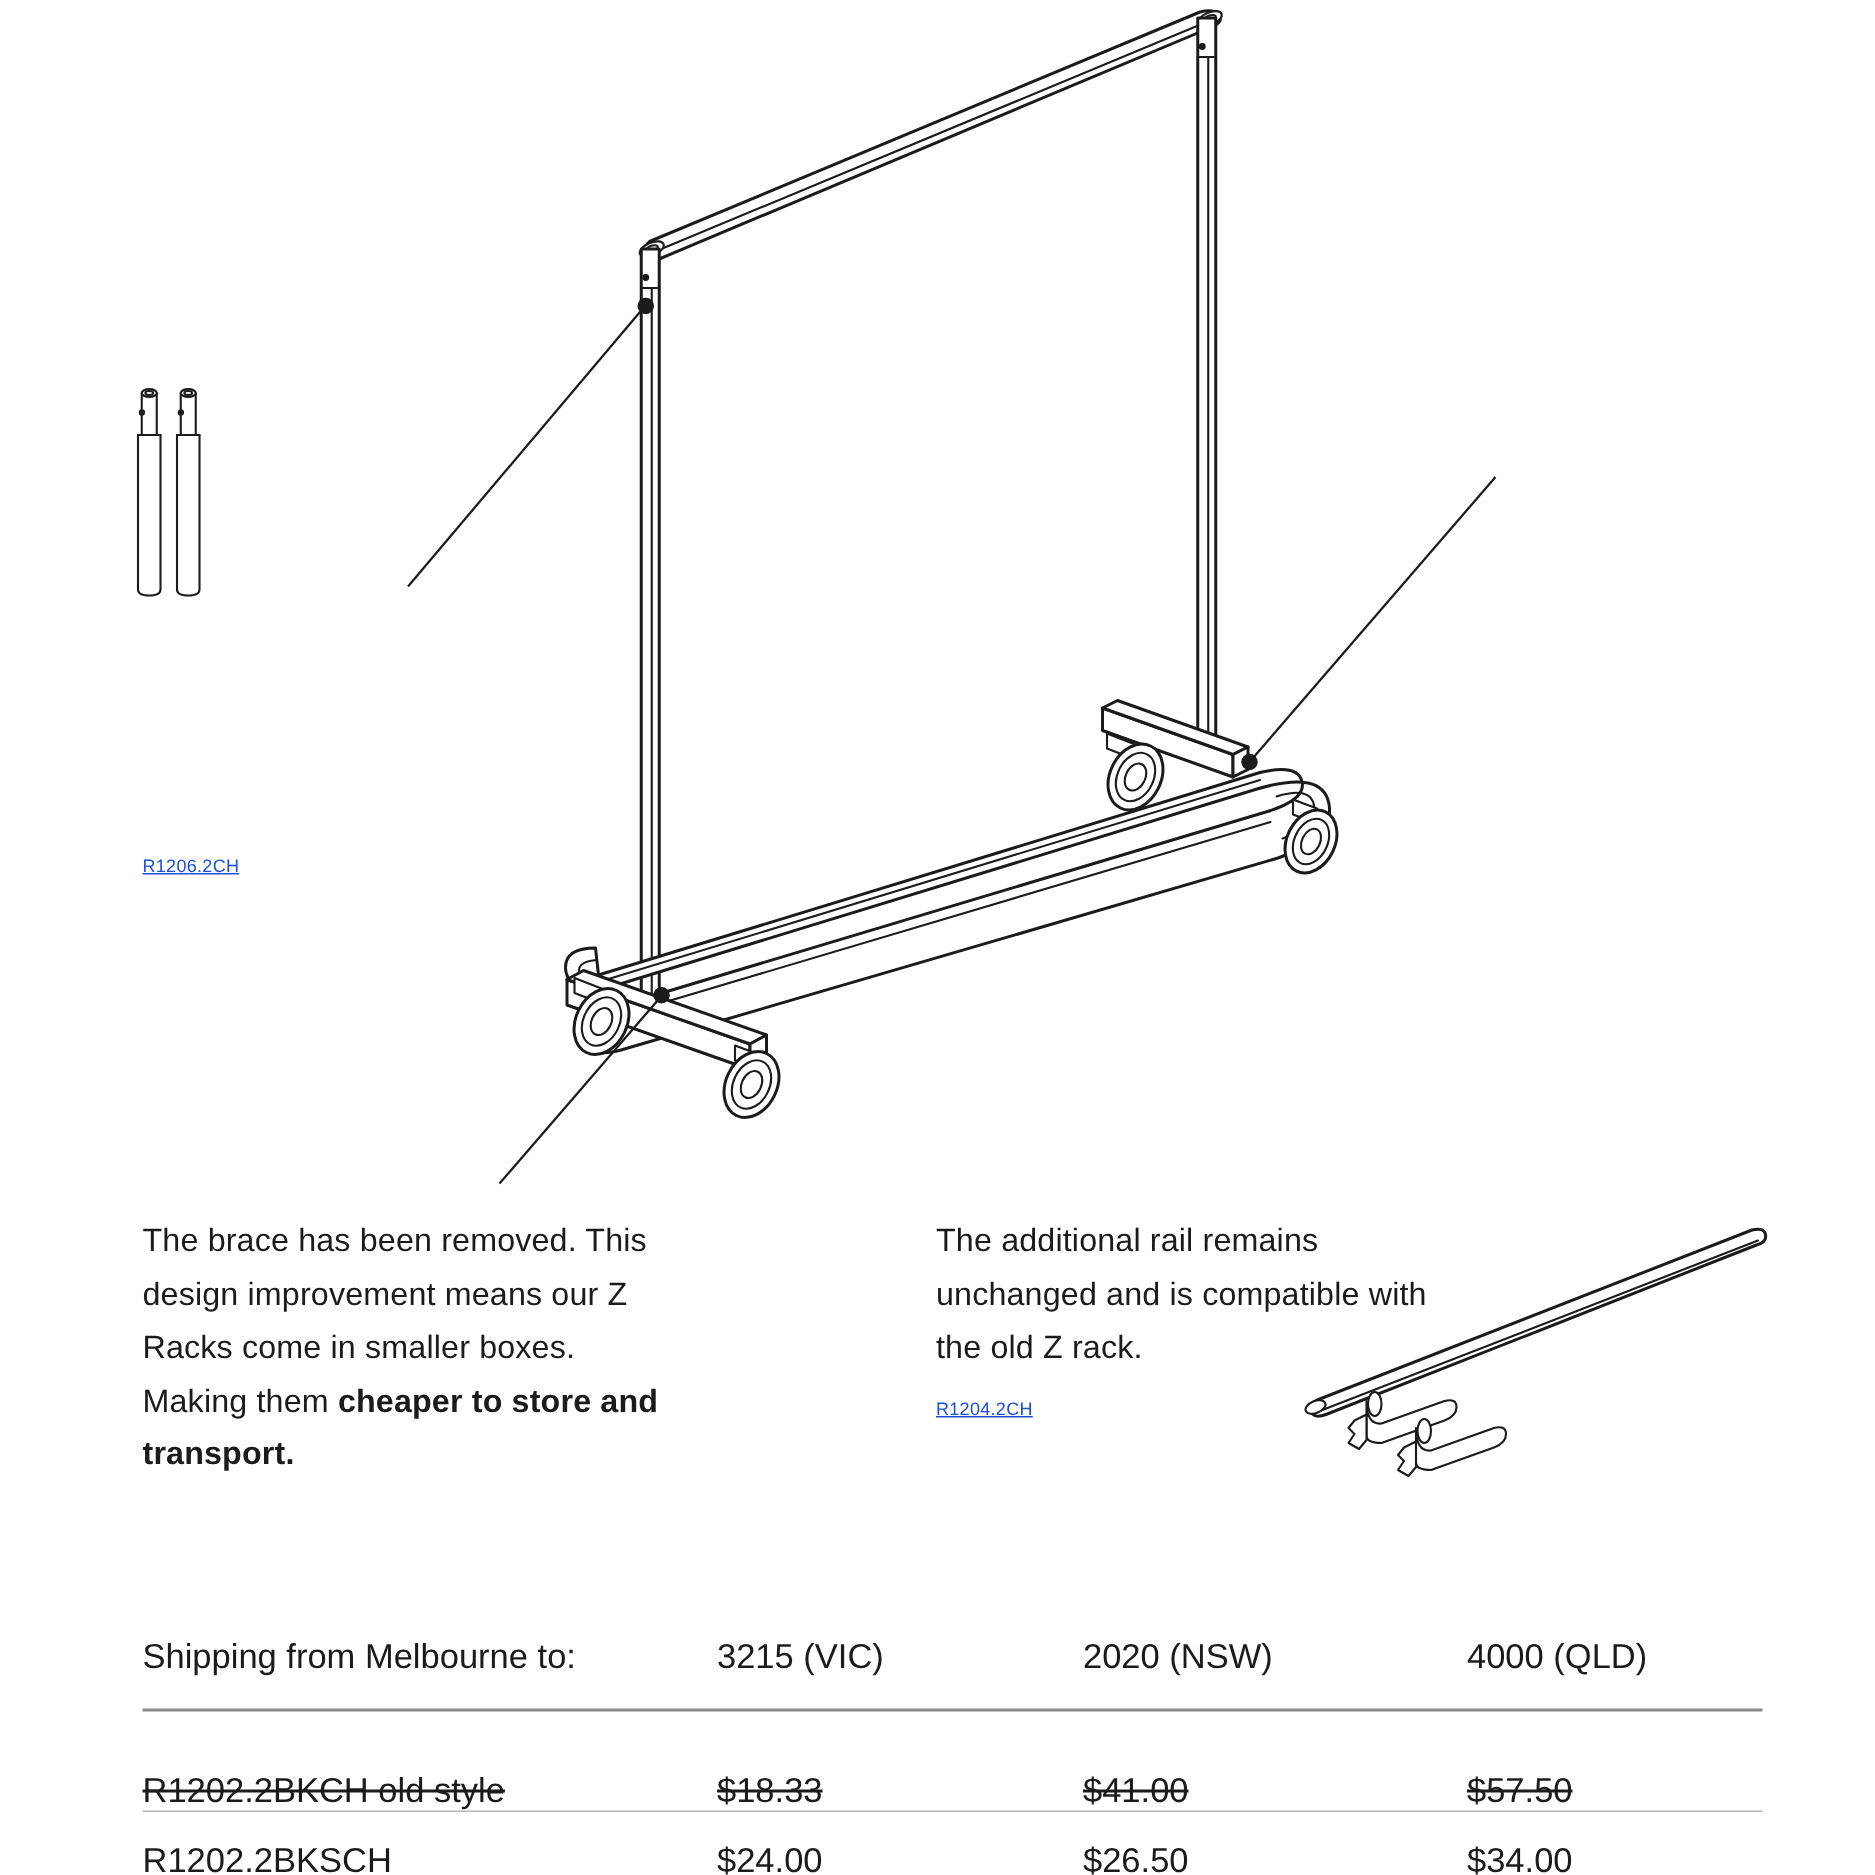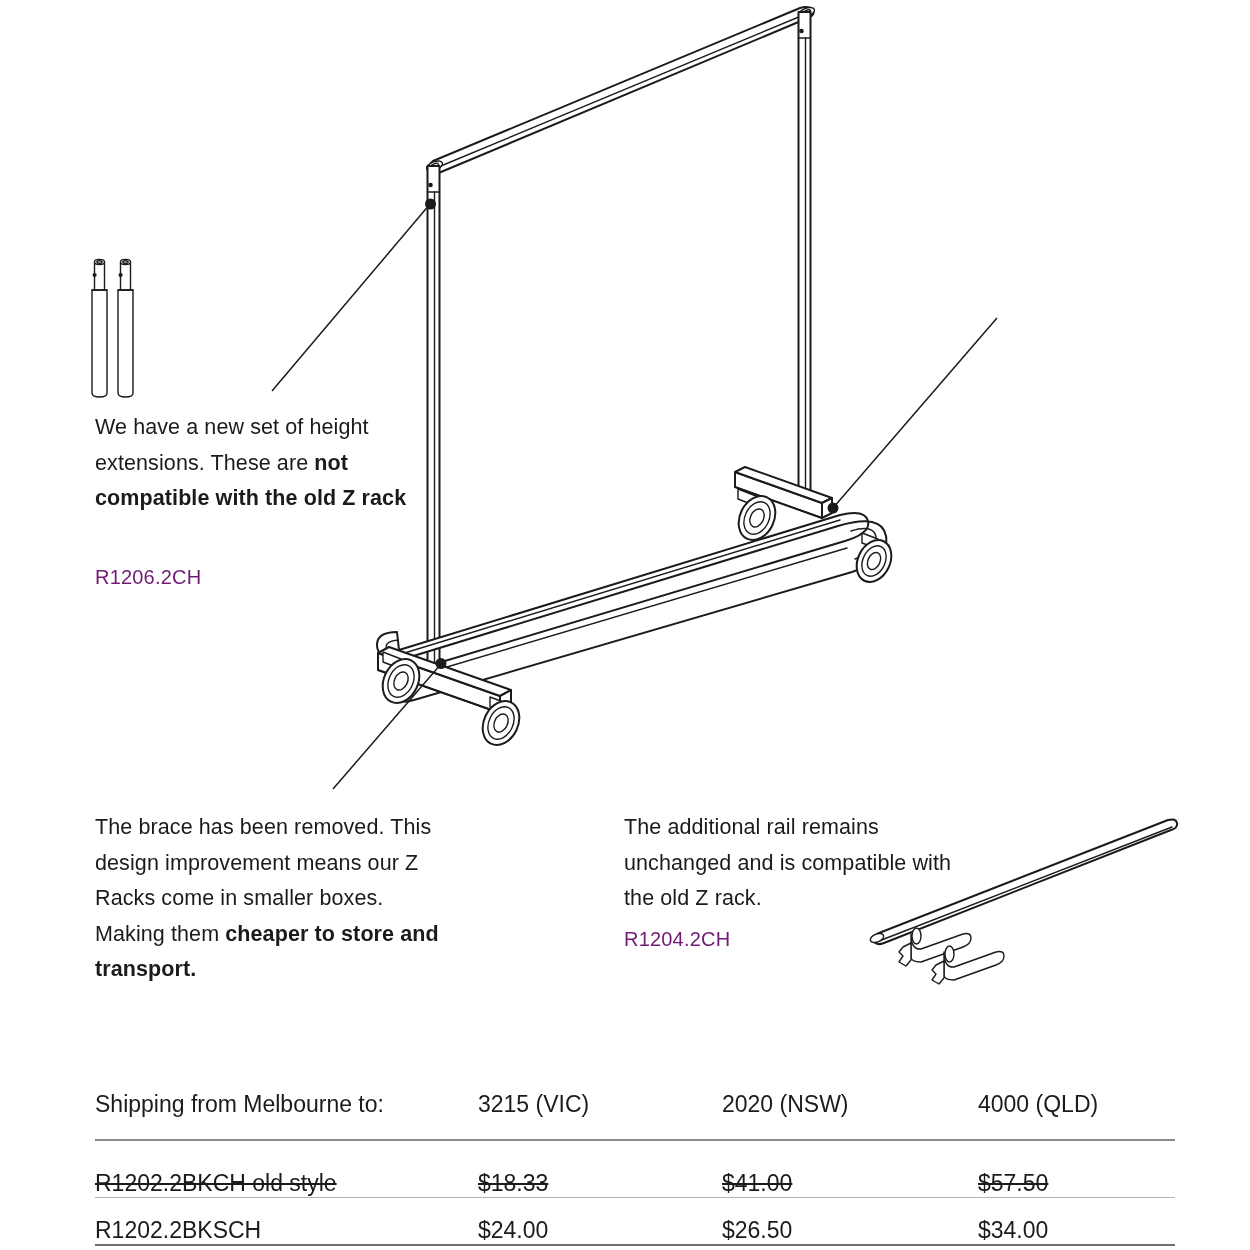--- a/index.html
+++ b/index.html
@@ -43,24 +43,25 @@
   }
   .note b { font-weight: 700; }
 
   .note-ext   { left: 95px;  top: 410px;  width: 330px; }
   .note-fin   { left: 855px; top: 232px;  width: 300px; }
   .note-brace { left: 95px;  top: 810px;  width: 360px; }
   .note-rail  { left: 624px; top: 810px;  width: 330px; }
 
   .sku {
     position: absolute;
-    font-size: 20px;
+    font-size: 12px;
     line-height: 22px;
-    color: #701a75;
+    color: #1d4ed8;
     letter-spacing: 0.2px;
+    text-decoration: underline;
   }
   .sku-ext  { left: 95px;  top: 566px; }
   .sku-rail { left: 624px; top: 928px; }
 
   
   #table {
     position: absolute;
     left: 95px;
     top: 1078px;
     width: 1080px;
@@ -78,21 +79,21 @@
     vertical-align: bottom;
     white-space: nowrap;
   }
   #table col.c-label { width: 383px; }
   #table col.c-a     { width: 244px; }
   #table col.c-b     { width: 256px; }
   #table col.c-c     { width: auto; }
 
   #table tr.r-head th { height: 40px; padding-bottom: 21px; }
   #table tr.r-head    { }
-  #table tr.r-old td  { height: 46px; padding-top: 10px; }
+  #table tr.r-old td  { height: 46px; padding-top: 20px; }
   #table tr.r-new td  { height: 46px; padding-top: 0; }
   #table tr.r-save td { height: 46px; padding-top: 10px; font-weight: 700; }
 
   .rule-heavy { border-bottom: 2.6px solid #8a8a8a; }
   .rule-light { border-bottom: 1.3px solid #b5b5b5; }
   .rule-dark  { border-bottom: 2.2px solid #6f6f6f; }
 
   .struck { text-decoration: line-through; text-decoration-thickness: 1.6px; }
 </style>
 </head>
@@ -236,23 +237,20 @@
       <circle class="dot" cx="430.5" cy="204" r="5.5"></circle>
 
       <line class="lead" x1="833" y1="508" x2="997" y2="318"></line>
       <circle class="dot" cx="833" cy="508" r="5.5"></circle>
 
       <line class="lead" x1="441" y1="664" x2="333" y2="789"></line>
       <circle class="dot" cx="441" cy="663.5" r="5.5"></circle>
     </g>
   </svg>
 
-  <div class="note note-ext">
-    <span>We have a new set of height extensions. These are </span><b>not compatible with the old Z rack</b>
-  </div>
   <div class="sku sku-ext">R1206.2CH</div>
 
 
   <div class="note note-brace">
     <span>The brace has been removed. This design improvement means our Z Racks come in smaller boxes. Making them </span><b>cheaper to store and transport.</b>
   </div>
 
   <div class="note note-rail">
     <span>The additional rail remains unchanged and is compatible with the old Z rack.</span>
   </div>

